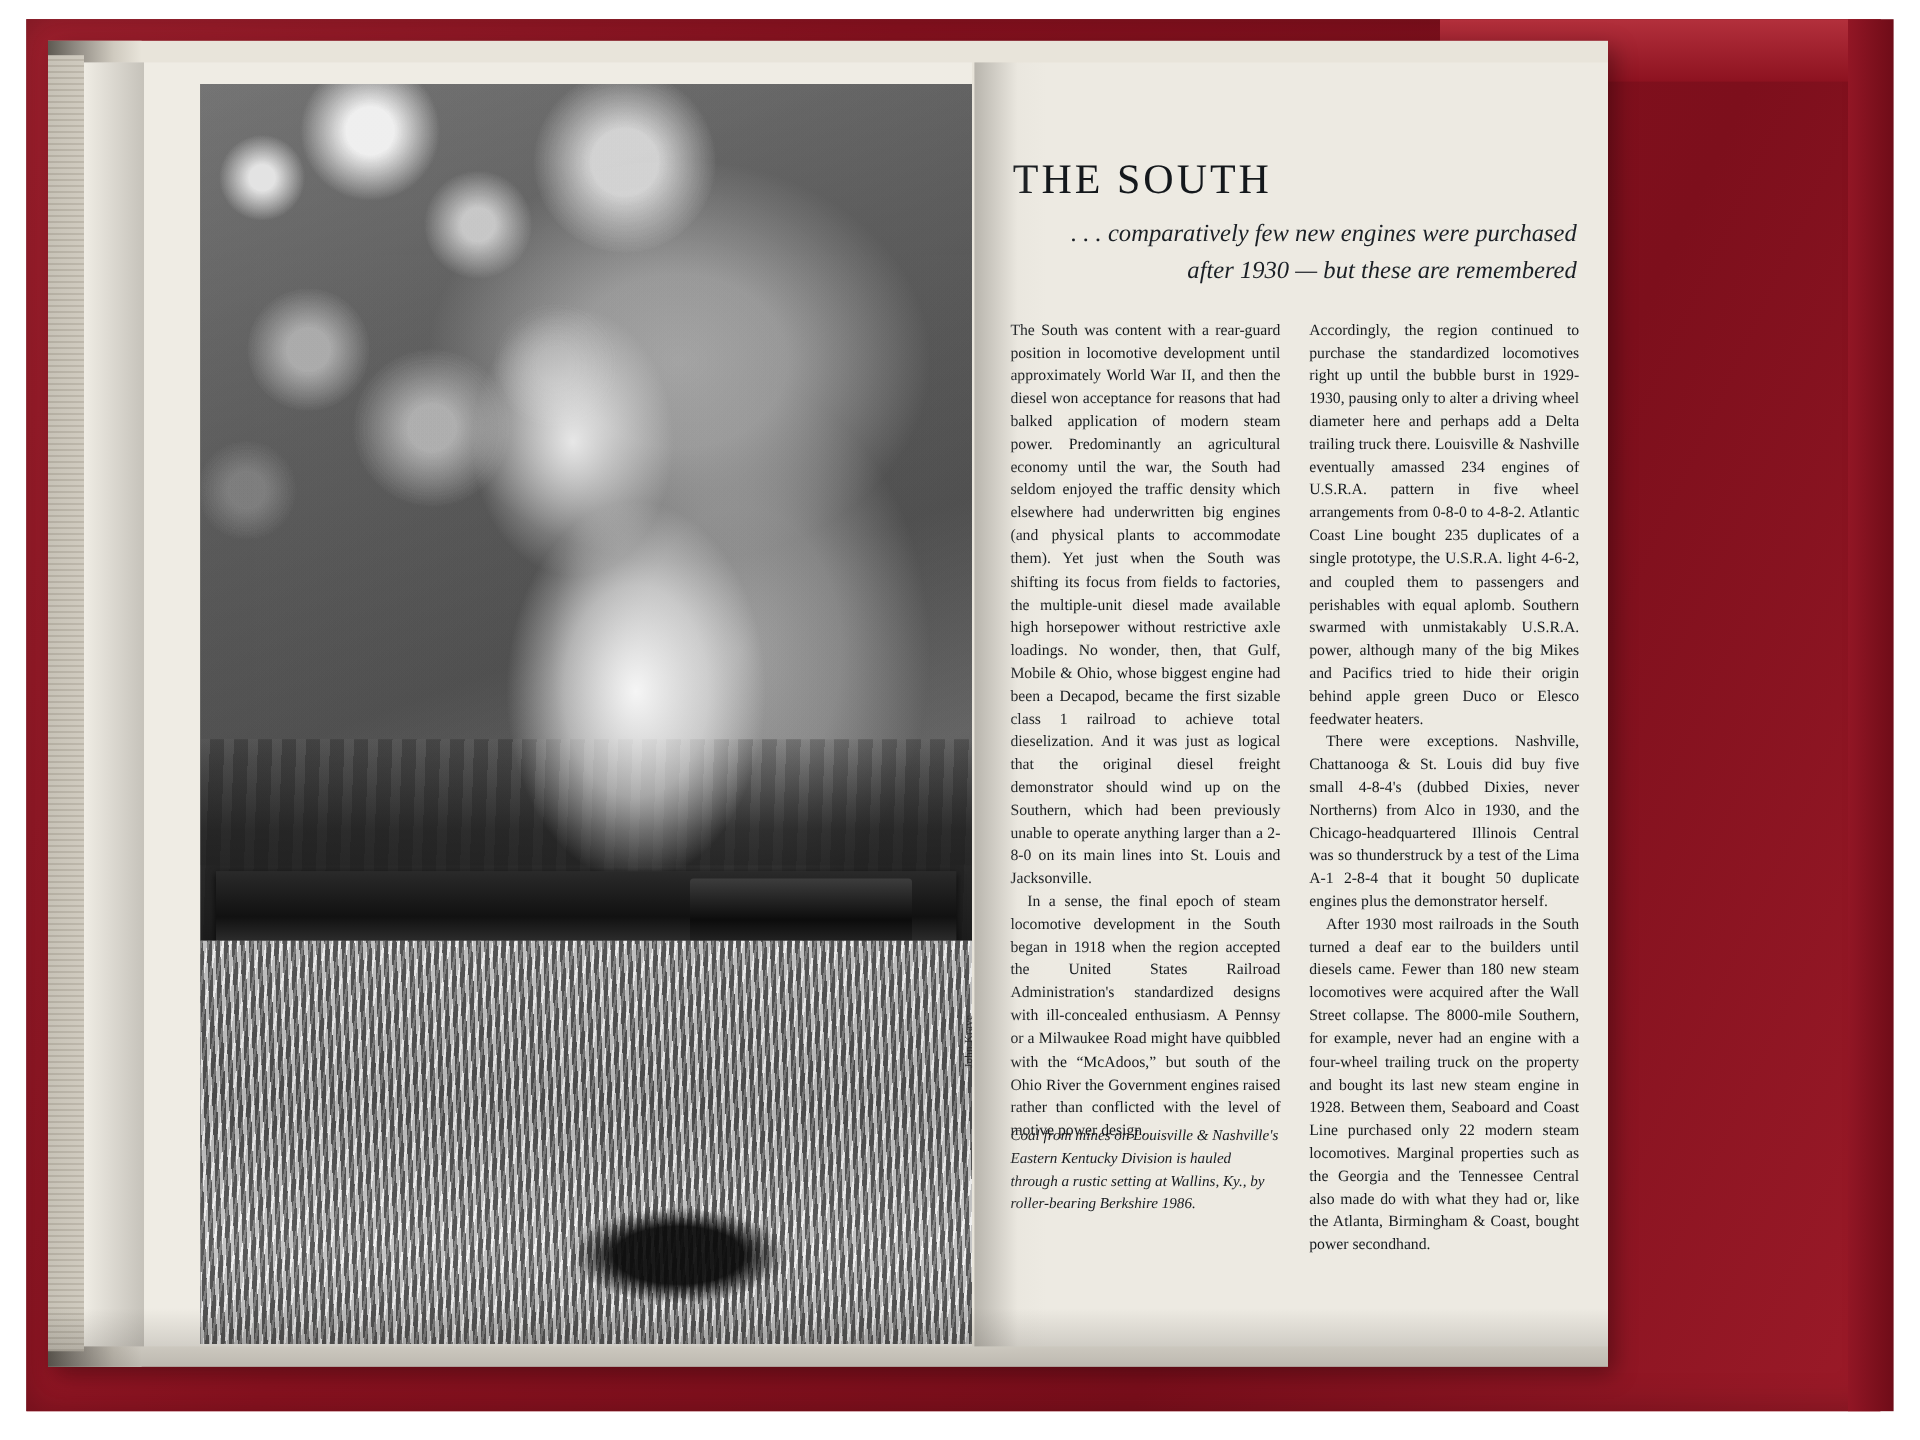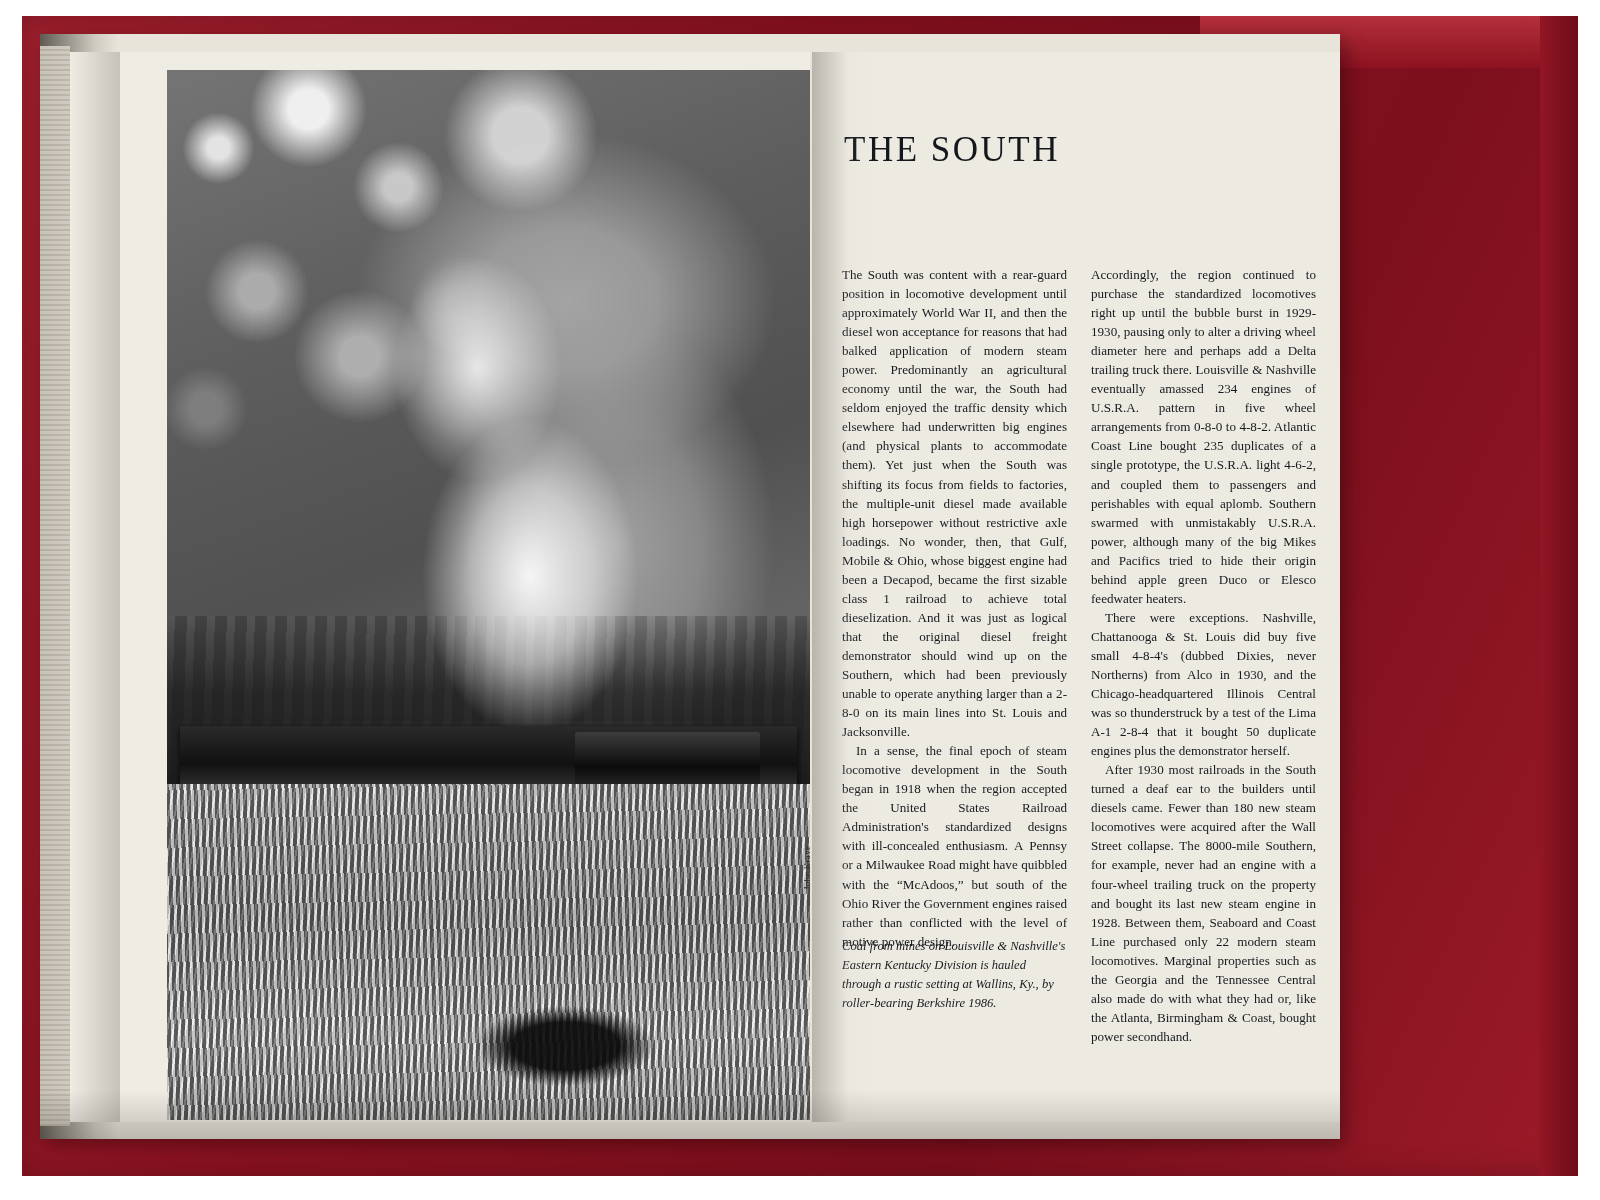--- a/index.html
+++ b/index.html
@@ -267,20 +267,24 @@
       <div class="train"></div>
       <div class="foreground"></div>
     </div>
   </div>
   <div class="credit-vertical">John Krave</div>
 
   <div class="rightpage">
 
     <div class="heading">
       <h1>THE SOUTH</h1>
+      <div class="dek">
+        <span class="l1">. . . comparatively few new engines were purchased</span>
+        <span class="l2">after 1930 — but these are remembered</span>
+      </div>
     </div>
 
     <div class="columns">
       <div class="col">
         <p class="first">The South was content with a rear-guard position in locomotive development until approximately World War II, and then the diesel won acceptance for reasons that had balked application of modern steam power. Predominantly an agricultural economy until the war, the South had seldom enjoyed the traffic density which elsewhere had underwritten big engines (and physical plants to accommodate them). Yet just when the South was shifting its focus from fields to factories, the multiple-unit diesel made available high horsepower without restrictive axle loadings. No wonder, then, that Gulf, Mobile &amp; Ohio, whose biggest engine had been a Decapod, became the first sizable class 1 railroad to achieve total dieselization. And it was just as logical that the original diesel freight demonstrator should wind up on the Southern, which had been previously unable to operate anything larger than a 2-8-0 on its main lines into St. Louis and Jacksonville.</p>
         <p>In a sense, the final epoch of steam locomotive development in the South began in 1918 when the region accepted the United States Railroad Administration's standardized designs with ill-concealed enthusiasm. A Pennsy or a Milwaukee Road might have quibbled with the “McAdoos,” but south of the Ohio River the Government engines raised rather than conflicted with the level of motive power design.</p>
       </div>
       <div class="col">
         <p class="first">Accordingly, the region continued to purchase the standardized locomotives right up until the bubble burst in 1929-1930, pausing only to alter a driving wheel diameter here and perhaps add a Delta trailing truck there. Louisville &amp; Nashville eventually amassed 234 engines of U.S.R.A. pattern in five wheel arrangements from 0-8-0 to 4-8-2. Atlantic Coast Line bought 235 duplicates of a single prototype, the U.S.R.A. light 4-6-2, and coupled them to passengers and perishables with equal aplomb. Southern swarmed with unmistakably U.S.R.A. power, although many of the big Mikes and Pacifics tried to hide their origin behind apple green Duco or Elesco feedwater heaters.</p>
         <p>There were exceptions. Nashville, Chattanooga &amp; St. Louis did buy five small 4-8-4's (dubbed Dixies, never Northerns) from Alco in 1930, and the Chicago-headquartered Illinois Central was so thunderstruck by a test of the Lima A-1 2-8-4 that it bought 50 duplicate engines plus the demonstrator herself.</p>

